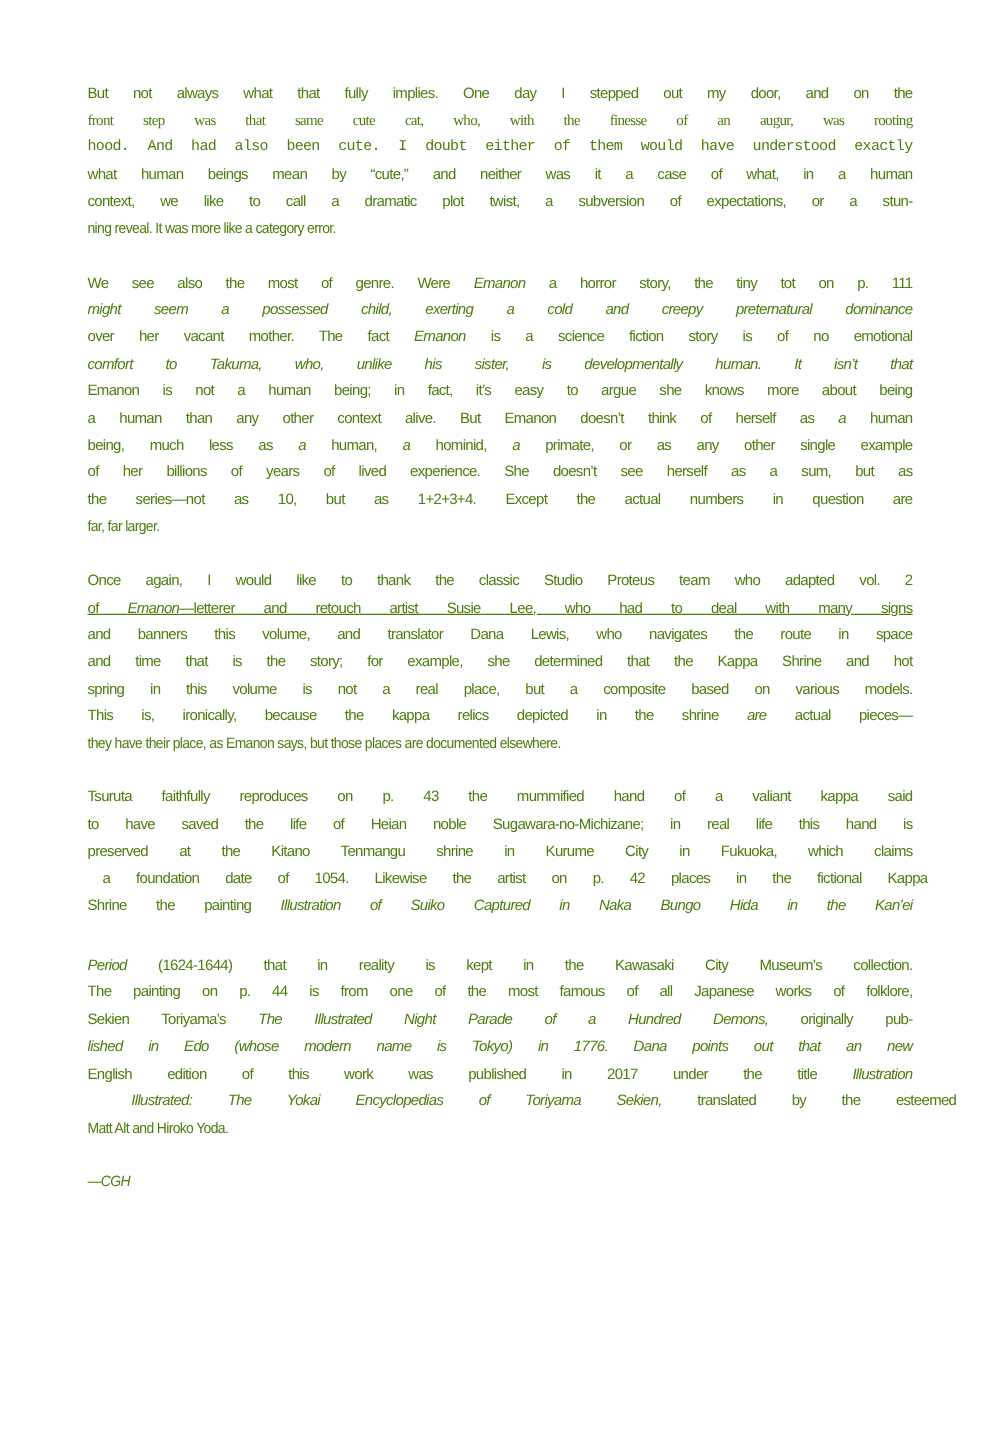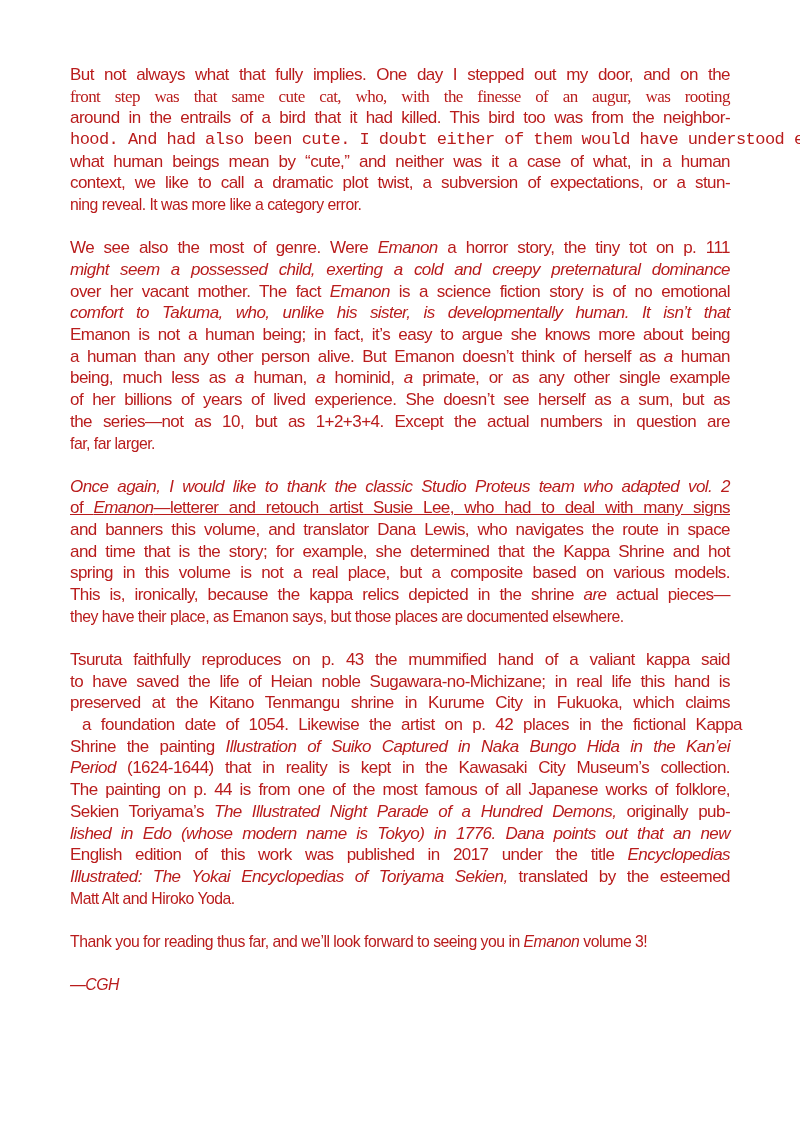--- a/index.html
+++ b/index.html
@@ -1,21 +1,21 @@
 <!DOCTYPE html>
 <html><head>
 <meta charset="utf-8">
 <style>
   html, body { margin: 0; padding: 0; background: #ffffff; }
   body { width: 800px; height: 1148px; position: relative; overflow: hidden; }
   .page {
     position: absolute; left: 70px; top: 64px; width: 660px;
-    color: #b91c1c;
+    color: #4d7c0f;
     font-family: "Liberation Sans", sans-serif;
-    font-size: 17px;
+    font-size: 12px;
   }
   .para { margin: 0 0 21.5px 0; }
   .line {
     display: block;
     height: 21.7px;
     line-height: 21.7px;
     white-space: nowrap;
     text-align: justify;
     text-align-last: justify;
     letter-spacing: -0.55px;
@@ -26,59 +26,55 @@
   .sig { font-style: italic; }
 </style>
 </head>
 <body>
 
 <div class="page">
   <div id="paras">
       <div class="para">
         <span class="line" style="display: block; width: 660px; text-align-last: justify;"><span>But not always what that fully implies. One day I stepped out my door, and on the</span></span>
         <span class="line" style="display: block; width: 660px; text-align-last: justify; font-family: Liberation Serif, serif;"><span>front step was that same cute cat, who, with the finesse of an augur, was rooting</span></span>
-        <span class="line" style="display: block; width: 660px; text-align-last: justify;"><span>around in the entrails of a bird that it had killed. This bird too was from the neighbor-</span></span>
         <span class="line" style="display: block; width: 660px; text-align-last: justify; font-family: Liberation Mono, monospace;"><span>hood. And had also been cute. I doubt either of them would have understood exactly</span></span>
         <span class="line" style="display: block; width: 660px; text-align-last: justify;"><span>what human beings mean by “cute,” and neither was it a case of what, in a human</span></span>
         <span class="line" style="display: block; width: 660px; text-align-last: justify;"><span>context, we like to call a dramatic plot twist, a subversion of expectations, or a stun-</span></span>
         <span class="line last" style="display: block; width: 709.677px; text-align-last: left; transform-origin: left center; transform: scaleX(0.93);"><span>ning reveal. It was more like a category error.</span></span>
       </div>
       <div class="para">
         <span class="line" style="display: block; width: 660px; text-align-last: justify;"><span>We see also the most of genre. Were </span><span class="seg-i">Emanon</span><span> a horror story, the tiny tot on p. 111</span></span>
         <span class="line" style="display: block; width: 660px; text-align-last: justify; font-style: italic;"><span>might seem a possessed child, exerting a cold and creepy preternatural dominance</span></span>
         <span class="line" style="display: block; width: 660px; text-align-last: justify;"><span>over her vacant mother. The fact </span><span class="seg-i">Emanon</span><span> is a science fiction story is of no emotional</span></span>
         <span class="line" style="display: block; width: 660px; text-align-last: justify; font-style: italic;"><span>comfort to Takuma, who, unlike his sister, is developmentally human. It isn’t that</span></span>
         <span class="line" style="display: block; width: 660px; text-align-last: justify;"><span>Emanon is not a human being; in fact, it’s easy to argue she knows more about being</span></span>
-        <span class="line" style="display: block; width: 660px; text-align-last: justify;"><span>a human than any other person alive. But Emanon doesn’t think of herself as </span><span class="seg-i">a</span><span> human</span></span>
+        <span class="line" style="display: block; width: 660px; text-align-last: justify;"><span>a human than any other context alive. But Emanon doesn’t think of herself as </span><span class="seg-i">a</span><span> human</span></span>
         <span class="line" style="display: block; width: 660px; text-align-last: justify;"><span>being, much less as </span><span class="seg-i">a</span><span> human, </span><span class="seg-i">a</span><span> hominid, </span><span class="seg-i">a</span><span> primate, or as any other single example</span></span>
         <span class="line" style="display: block; width: 660px; text-align-last: justify;"><span>of her billions of years of lived experience. She doesn’t see herself as a sum, but as</span></span>
         <span class="line" style="display: block; width: 660px; text-align-last: justify;"><span>the series—not as 10, but as 1+2+3+4. Except the actual numbers in question are</span></span>
         <span class="line last" style="display: block; width: 709.677px; text-align-last: left; transform-origin: left center; transform: scaleX(0.93);"><span>far, far larger.</span></span>
       </div>
       <div class="para">
-        <span class="line" style="display: block; width: 660px; text-align-last: justify; font-style: italic;"><span>Once again, I would like to thank the classic Studio Proteus team who adapted vol. 2</span></span>
+        <span class="line" style="display: block; width: 660px; text-align-last: justify;"><span>Once again, I would like to thank the classic Studio Proteus team who adapted vol. 2</span></span>
         <span class="line" style="display: block; width: 660px; text-align-last: justify; text-decoration: underline;"><span>of </span><span class="seg-i">Emanon</span><span>—letterer and retouch artist Susie Lee, who had to deal with many signs</span></span>
         <span class="line" style="display: block; width: 660px; text-align-last: justify;"><span>and banners this volume, and translator Dana Lewis, who navigates the route in space</span></span>
         <span class="line" style="display: block; width: 660px; text-align-last: justify;"><span>and time that is the story; for example, she determined that the Kappa Shrine and hot</span></span>
         <span class="line" style="display: block; width: 660px; text-align-last: justify;"><span>spring in this volume is not a real place, but a composite based on various models.</span></span>
         <span class="line" style="display: block; width: 660px; text-align-last: justify;"><span>This is, ironically, because the kappa relics depicted in the shrine </span><span class="seg-i">are</span><span> actual pieces—</span></span>
         <span class="line last" style="display: block; width: 709.677px; text-align-last: left; transform-origin: left center; transform: scaleX(0.93);"><span>they have their place, as Emanon says, but those places are documented elsewhere.</span></span>
       </div>
       <div class="para">
         <span class="line" style="display: block; width: 660px; text-align-last: justify;"><span>Tsuruta faithfully reproduces on p. 43 the mummified hand of a valiant kappa said</span></span>
         <span class="line" style="display: block; width: 660px; text-align-last: justify;"><span>to have saved the life of Heian noble Sugawara-no-Michizane; in real life this hand is</span></span>
         <span class="line" style="display: block; width: 660px; text-align-last: justify;"><span>preserved at the Kitano Tenmangu shrine in Kurume City in Fukuoka, which claims</span></span>
         <span class="line" style="display: block; width: 660px; text-align-last: justify; margin-left: 12px;"><span>a foundation date of 1054. Likewise the artist on p. 42 places in the fictional Kappa</span></span>
         <span class="line" style="display: block; width: 660px; text-align-last: justify;"><span>Shrine the painting </span><span class="seg-i">Illustration of Suiko Captured in Naka Bungo Hida in the Kan’ei</span></span>
-        <span class="line" style="display: block; width: 660px; text-align-last: justify;"><span class="seg-i">Period</span><span> (1624-1644) that in reality is kept in the Kawasaki City Museum’s collection.</span></span>
+        <span class="line" style="display: block; width: 660px; text-align-last: justify; margin-top: 26px;"><span class="seg-i">Period</span><span> (1624-1644) that in reality is kept in the Kawasaki City Museum’s collection.</span></span>
         <span class="line" style="display: block; width: 660px; text-align-last: justify;"><span>The painting on p. 44 is from one of the most famous of all Japanese works of folklore,</span></span>
         <span class="line" style="display: block; width: 660px; text-align-last: justify;"><span>Sekien Toriyama’s </span><span class="seg-i">The Illustrated Night Parade of a Hundred Demons,</span><span> originally pub-</span></span>
         <span class="line" style="display: block; width: 660px; text-align-last: justify; font-style: italic;"><span>lished in Edo (whose modern name is Tokyo) in 1776. Dana points out that an new</span></span>
-        <span class="line" style="display: block; width: 660px; text-align-last: justify;"><span>English edition of this work was published in 2017 under the title </span><span class="seg-i">Encyclopedias</span></span>
-        <span class="line" style="display: block; width: 660px; text-align-last: justify;"><span class="seg-i">Illustrated: The Yokai Encyclopedias of Toriyama Sekien,</span><span> translated by the esteemed</span></span>
+        <span class="line" style="display: block; width: 660px; text-align-last: justify;"><span>English edition of this work was published in 2017 under the title </span><span class="seg-i">Illustration</span></span>
+        <span class="line" style="display: block; width: 660px; text-align-last: justify; margin-left: 35px;"><span class="seg-i">Illustrated: The Yokai Encyclopedias of Toriyama Sekien,</span><span> translated by the esteemed</span></span>
         <span class="line last" style="display: block; width: 709.677px; text-align-last: left; transform-origin: left center; transform: scaleX(0.93);"><span>Matt Alt and Hiroko Yoda.</span></span>
-      </div>
-      <div class="para">
-        <span class="line last" style="display: block; width: 709.677px; text-align-last: left; transform-origin: left center; transform: scaleX(0.93);"><span>Thank you for reading thus far, and we’ll look forward to seeing you in </span><span class="seg-i">Emanon</span><span> volume 3!</span></span>
       </div>
     </div>
   <div class="line last sig" style="display: block; width: 709.677px; text-align-last: left; transform-origin: left center; transform: scaleX(0.93);">—CGH</div>
 </div>
 
 </body></html>

